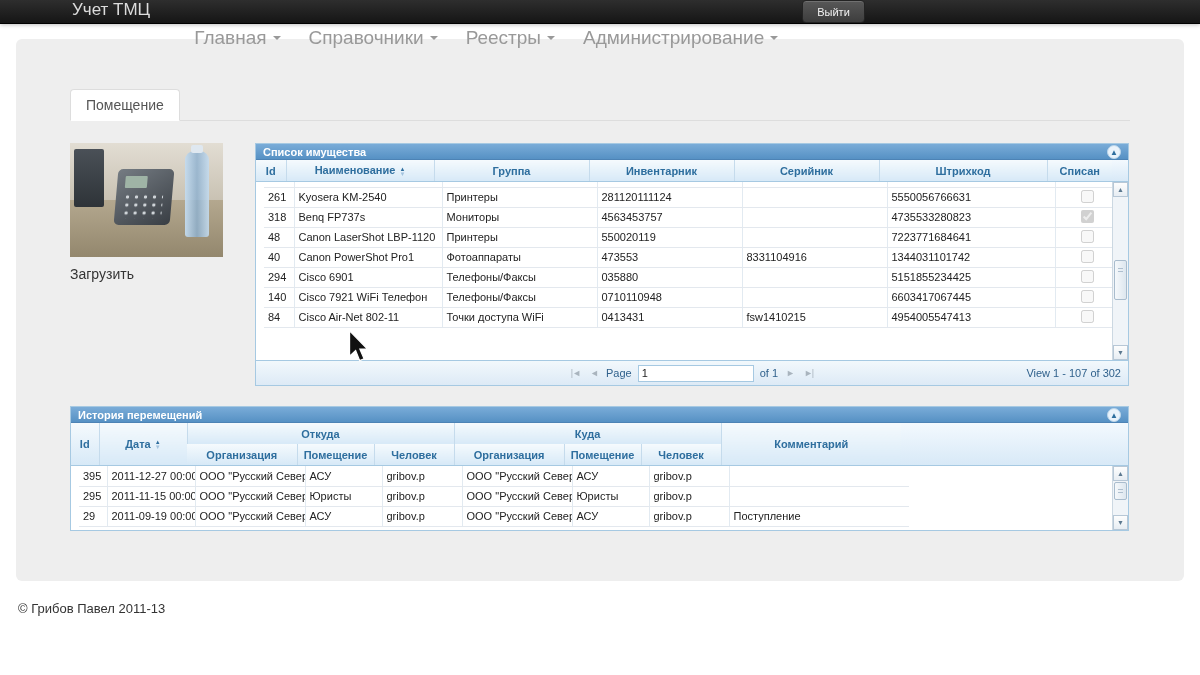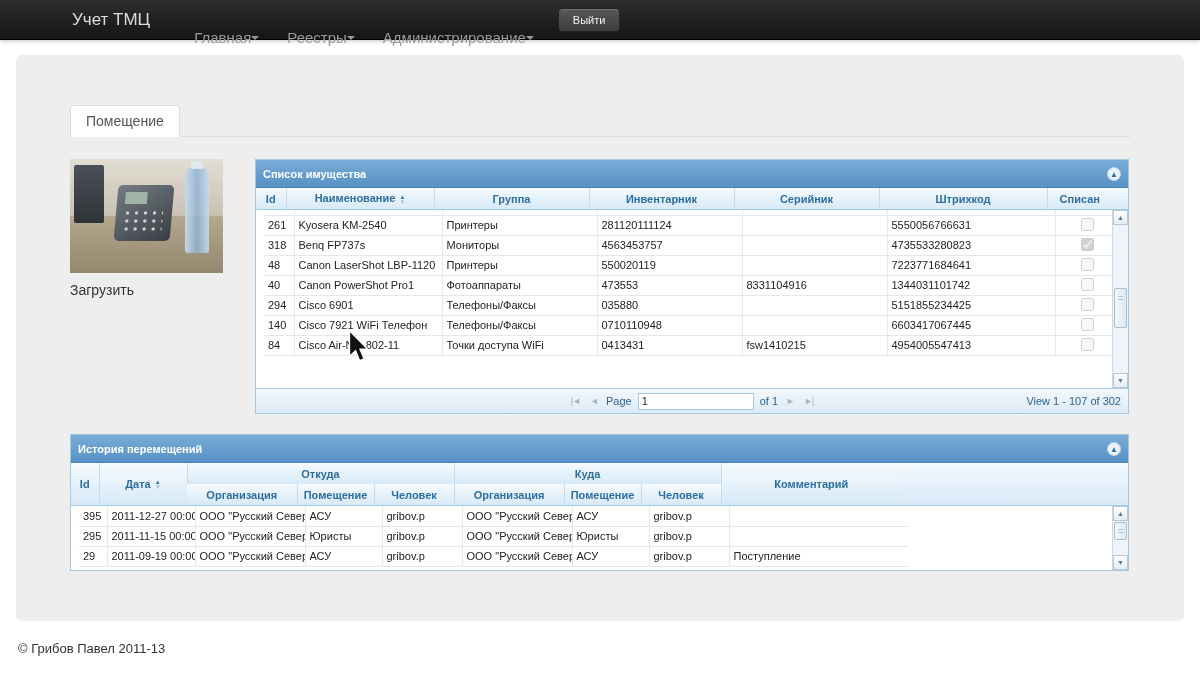--- a/index.html
+++ b/index.html
@@ -5,31 +5,31 @@
   * { margin:0; padding:0; box-sizing:border-box; }
   html,body { width:1200px; height:675px; }
   body {
     font-family:"Liberation Sans", sans-serif;
     background:#ffffff;
     position:relative;
     overflow:hidden;
   }
   
   .navbar {
-    height:40px;
+    height:24px;
     background:linear-gradient(#2e2e2e,#151515);
     border-bottom:1px solid #000;
-    display:flex; align-items:center;
+    display:flex; 
     padding:0 20px 0 72px;
     box-shadow:0 1px 4px rgba(0,0,0,.25);
   }
   .brand { color:#dcdcdc; font-size:17px; margin-right:30px; cursor:default; }
   .nav { display:flex; list-style:none; align-items:stretch; height:40px; }
   .nav li { display:flex; }
-  .nav a { color:#999; font-size:15px; padding:0 14px; display:flex; align-items:center; text-decoration:none; cursor:pointer;margin-top:36px; }
+  .nav a { color:#999; font-size:19px; padding:0 14px; display:flex; align-items:center; gap:6px; text-decoration:none; cursor:pointer;margin-top:36px; }
   .caret { width:0; height:0; border-left:4px solid transparent; border-right:4px solid transparent; border-top:4px solid #999; display:inline-block; }
   .logout-btn {
     margin-left:10px;
     background:linear-gradient(#585858,#3d3d3d);
     color:#f2f2f2; border:1px solid #232323; border-radius:4px;
     font-size:11px; padding:5px 14px; cursor:pointer;
     font-family:"Liberation Sans", sans-serif;
     box-shadow:inset 0 1px 0 rgba(255,255,255,.15);
   }
   
@@ -60,21 +60,21 @@
     background-image:radial-gradient(circle 2px, #cfd4d8 0 1.4px, transparent 2px);
     background-size:9px 8px; }
   .photo .bottle { position:absolute; right:14px; top:8px; width:24px; height:86px;
     background:linear-gradient(90deg,rgba(196,219,238,.95),rgba(140,176,208,.8),rgba(196,219,238,.9));
     border-radius:9px 9px 3px 3px; }
   .photo .cap { position:absolute; right:20px; top:2px; width:12px; height:8px; background:#dfe8f0; border-radius:2px; }
   .upload { display:inline-block; margin-top:9px; font-size:14px; color:#333; text-decoration:none; cursor:pointer; }
   
   .jqgrid { background:#fff; border:1px solid #a6c9e2; font-size:11px; }
   .grid-titlebar {
-    height:28px; background:linear-gradient(#7aacd8,#5691c4);
+    height:16px; background:linear-gradient(#7aacd8,#5691c4);
     border-bottom:1px solid #4d83b5;
     color:#fff; font-weight:bold; font-size:11px;
     display:flex; align-items:center; padding:0 7px;
   }
   .collapse-circle {
     margin-left:auto; width:14px; height:14px; border-radius:50%;
     background:#eaf3fb; color:#2e6e9e; font-size:8px; line-height:14px;
     text-align:center; cursor:pointer; border:1px solid #bcd6ea;
   }
   .hdr { background:linear-gradient(#f3f9fe,#d8e9f7); border-bottom:1px solid #a6c9e2; }
@@ -132,20 +132,26 @@
 </style>
 </head>
 <body>
 
 <div class="navbar">
   <span class="brand">Учет ТМЦ</span>
   <ul class="nav">
     <li>
         <a>
           <span>Главная</span>
+          <b class="caret"></b>
+        </a>
+      </li>
+    <li>
+        <a>
+          <span>Справочники</span>
           <b class="caret"></b>
         </a>
       </li>
     <li>
         <a>
           <span>Реестры</span>
           <b class="caret"></b>
         </a>
       </li>
     <li>

